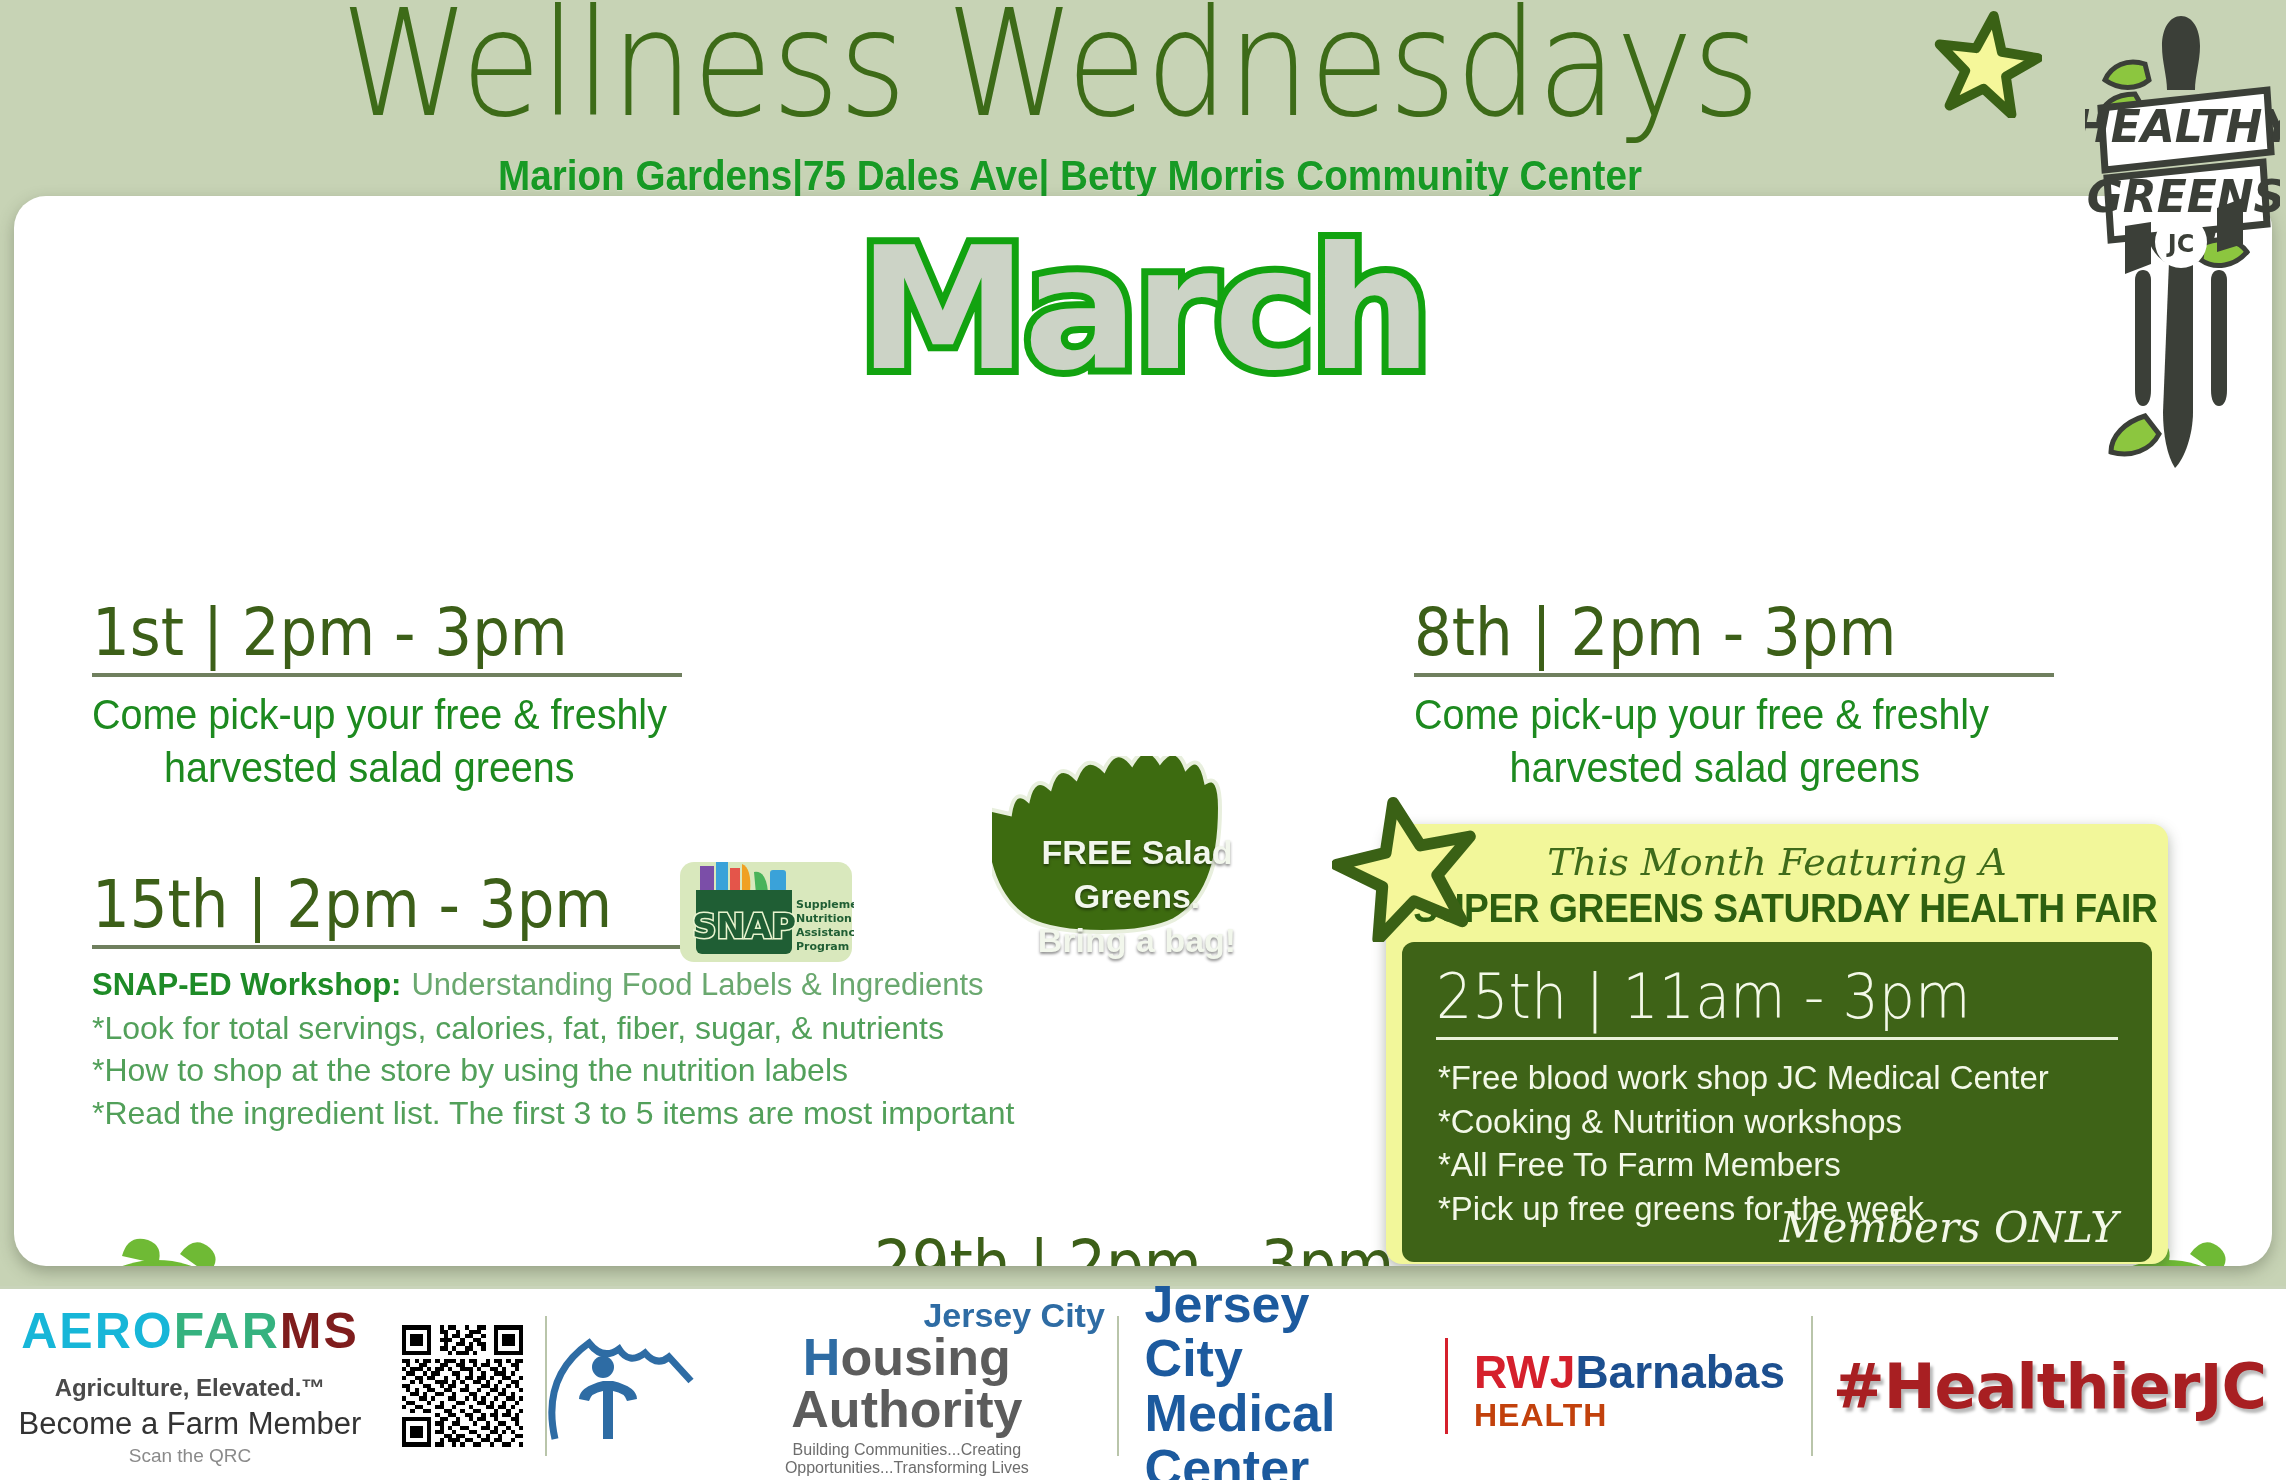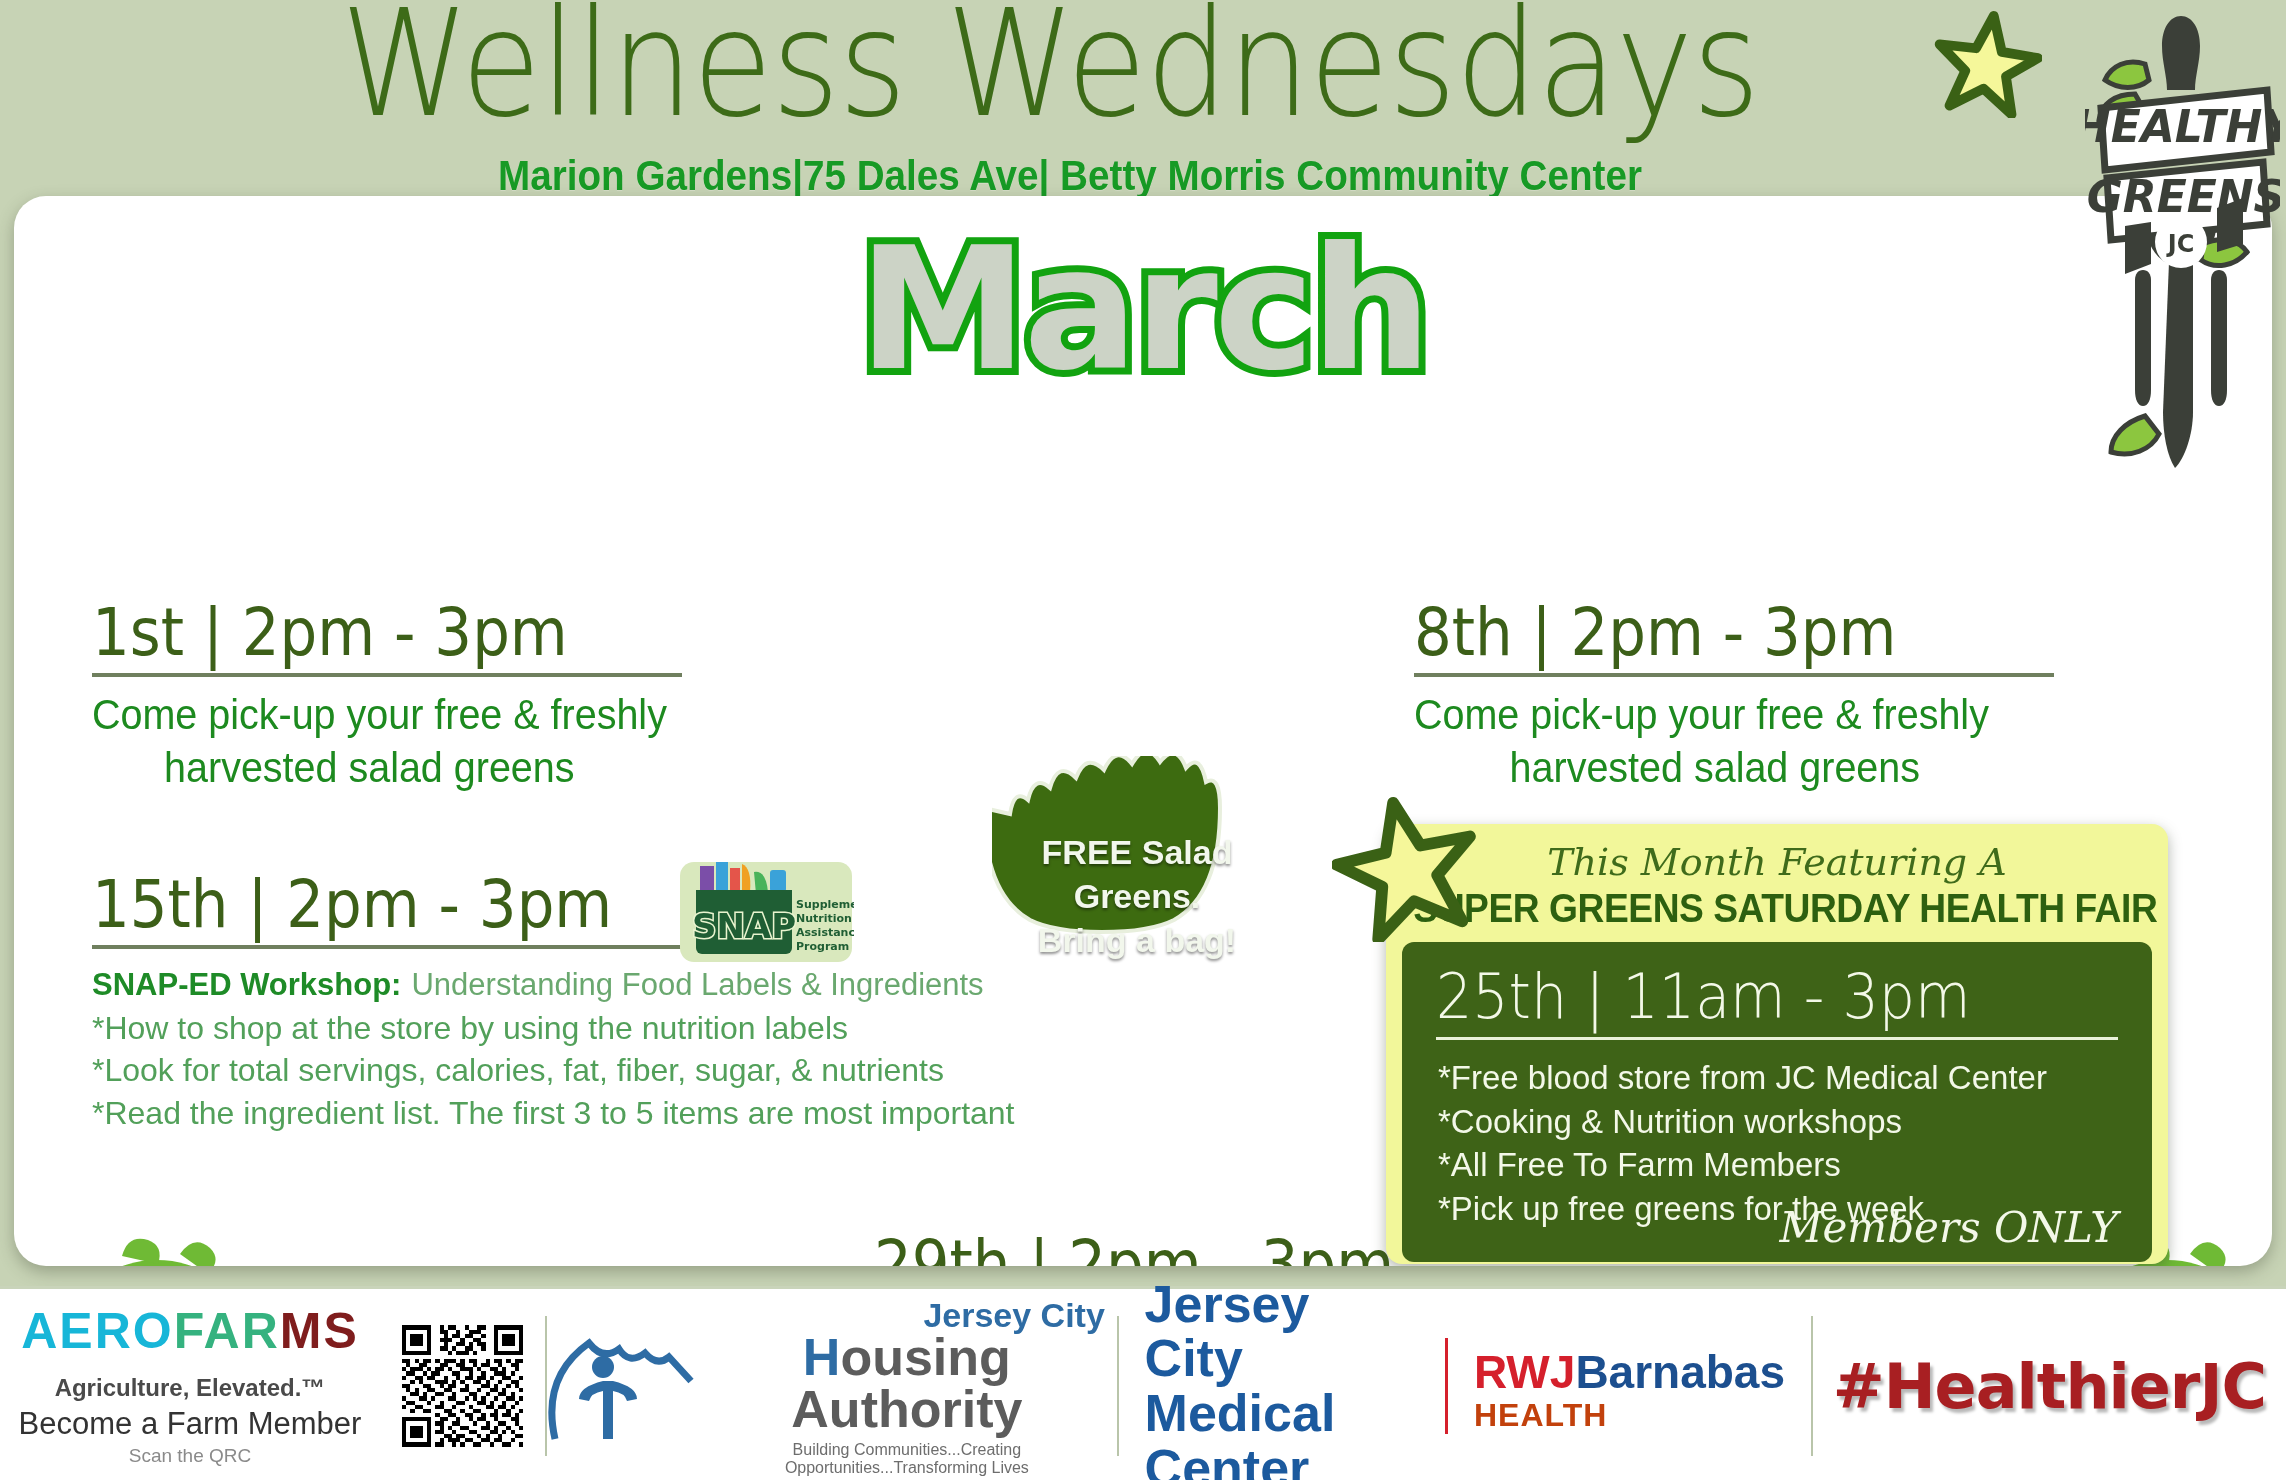--- a/index.html
+++ b/index.html
@@ -257,22 +257,22 @@
     </div>
 
     <div class="ev" id="ev-15">
       <div class="date">15th | 2pm - 3pm</div>
       <div class="rule"></div>
       <div class="snap-body">
         <div class="hd">
           <span style="color:#1e8b27;font-weight:700">SNAP-ED Workshop:</span>
           <span>Understanding Food Labels &amp; Ingredients</span>
         </div>
+        <div>*Look for total servings, calories, fat, fiber, sugar, &amp; nutrients</div>
         <div>*How to shop at the store by using the nutrition labels</div>
-        <div>*Look for total servings, calories, fat, fiber, sugar, &amp; nutrients</div>
         <div>*Read the ingredient list. The first 3 to 5 items are most important</div>
       </div>
     </div>
 
     <svg class="snap-logo" viewBox="0 0 176 108">
       <rect x="2" y="6" width="172" height="100" rx="14" fill="#d9e8bd"></rect>
       <g>
         <rect x="22" y="10" width="14" height="26" fill="#7b4ea8"></rect>
         <rect x="38" y="6" width="12" height="30" fill="#3aa2d9"></rect>
         <rect x="52" y="12" width="10" height="24" fill="#e4554a"></rect>
@@ -306,21 +306,21 @@
       <polygon points="50,5 62,37 96,38 69,59 79,93 50,73 21,93 31,59 4,38 38,37" fill="#f5f79a" stroke="#3a6115" stroke-width="8" stroke-linejoin="round" transform="rotate(-12 50 50)"></polygon>
     </svg>
 
     <div class="feature">
       <div class="f-head">This Month Featuring A</div>
       <div class="f-sub">SUPER GREENS SATURDAY HEALTH FAIR</div>
       <div class="inner">
         <div class="i-date">25th | 11am - 3pm</div>
         <div class="i-rule"></div>
         <div class="i-list">
-          <div>*Free blood store from JC Medical Center</div>
+          <div>*Free blood work shop JC Medical Center</div>
           <div>*Cooking &amp; Nutrition workshops</div>
           <div>*All Free To Farm Members</div>
           <div>*Pick up free greens for the week</div>
         </div>
         <div class="i-only">Members ONLY</div>
       </div>
     </div>
 
     <div class="ev ctr" id="ev-29">
       <div class="date">29th | 2pm - 3pm</div>

